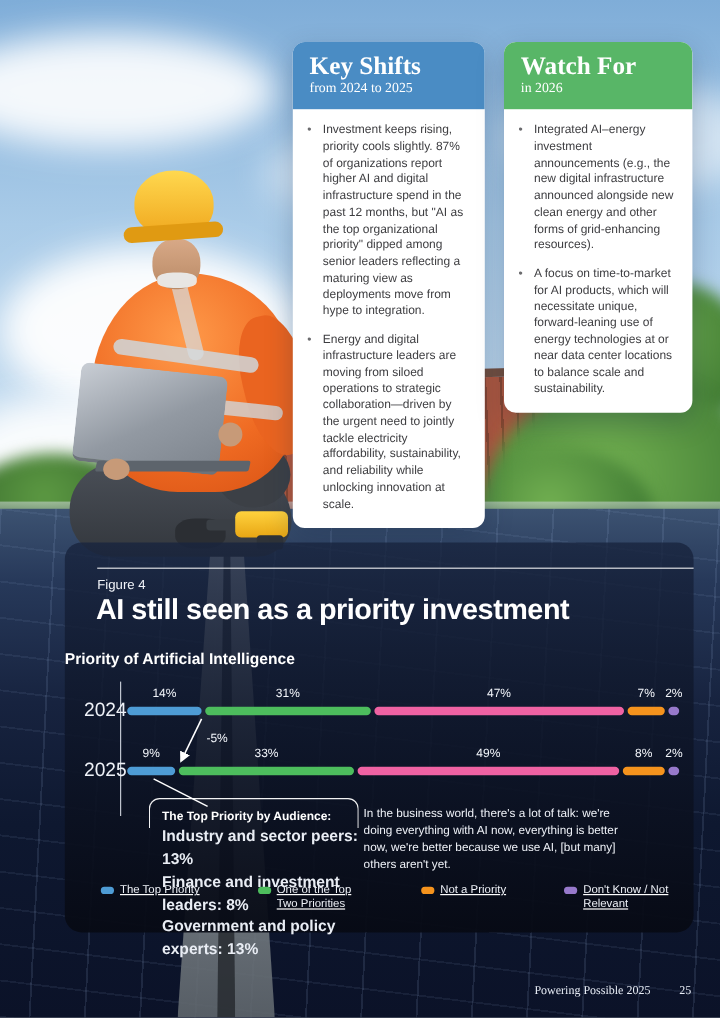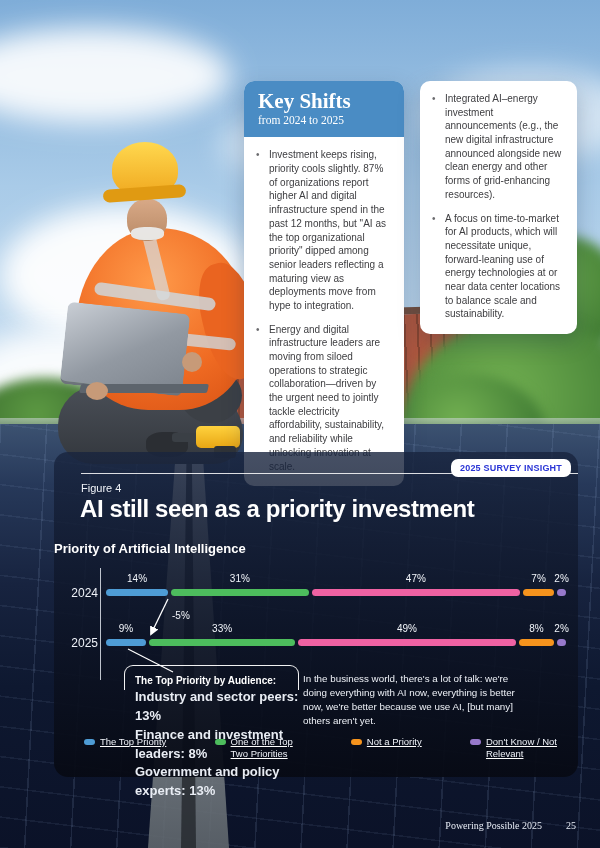--- a/index.html
+++ b/index.html
@@ -73,21 +73,21 @@
   .w-legs { left:58px; top:386px; width:185px; height:78px;
     background:linear-gradient(#4a4f57,#33373d); border-radius:40px 50px 30px 36px; }
   .w-knee { left:180px; top:368px; width:62px; height:55px; background:#3c4046; border-radius:50%; }
   .w-boot { left:146px; top:432px; width:42px; height:25px; background:#2b2e33; border-radius:40%; }
   .w-drill-chuck { left:172px; top:433px; width:26px; height:9px; background:#3a3f45; border-radius:3px; }
   .w-drill-body { left:196px; top:426px; width:44px; height:22px;
     background:linear-gradient(#ffd23e,#e8a614); border-radius:5px; }
   .w-drill-batt { left:214px; top:446px; width:22px; height:12px; background:#2f3338; border-radius:3px; }
   
   .card { position:absolute; border-radius:10px; background:#fff; overflow:hidden;
-    box-shadow:0 8px 22px rgba(20,40,70,.25); z-index:5;margin-top:46px; }
+    box-shadow:0 8px 22px rgba(20,40,70,.25); z-index:5; }
   .card-keyshifts { left:244px; top:35px; width:160px; }
   .card-watchfor  { left:420px; top:35px; width:157px; }
   .card-head { padding:10px 14px 11px; color:#fff; }
   .card-keyshifts .card-head { background:#4a8cc4; }
   .card-watchfor  .card-head { background:#58b667; }
   .card-title { font-family:"Liberation Serif", serif; font-weight:bold; font-size:21px; line-height:1.02; }
   .card-sub   { font-family:"Liberation Serif", serif; font-size:11.5px; margin-top:2px; }
   .card-body { padding:11px 12px 13px 12px; display:flex; flex-direction:column; gap:10px; }
   .bullet { display:grid; grid-template-columns:8px 1fr; gap:5px;
     font-size:10px; line-height:1.37; color:#3d3d40; }
@@ -104,21 +104,21 @@
   .ctitle { position:absolute; left:0; right:0; top:89px; font-size:13px; font-weight:bold; }
   .chart { position:absolute; left:16px; right:12px; top:120px; height:115px; }
   .axis { position:absolute; left:30px; top:-4px; width:1px; height:112px; background:rgba(235,240,248,.8); }
   .crow { position:relative; display:flex; gap:3px; margin-left:36px; height:7px; }
   .crow-0 { margin-top:17px; }
   .crow-1 { margin-top:43px; }
   .seg { position:relative; border-radius:3.5px; flex-basis:0; min-width:4px; }
   .seglab { position:absolute; top:-16px; left:50%; transform:translateX(-50%);
     font-size:10px; color:#f2f5fa; white-space:nowrap; }
   .ylab { position:absolute; left:-36px; width:28px; top:50%; transform:translateY(-50%);
-    text-align:right; font-size:12px; color:#eef1f7; }
+    text-align:right; font-size:16px; color:#eef1f7; }
   .annot-svg { position:absolute; left:0; top:0; overflow:visible; pointer-events:none; }
   .minus5 { position:absolute; left:102px; top:38px; font-size:10px; color:#f2f5fa; }
   .bottomrow { position:absolute; left:16px; right:10px; top:220px;
     display:flex; justify-content:center; align-items:flex-start; }
   .audbox { position:relative; margin-left:32px; width:168px; padding-top:1px; }
   .audbracket { position:absolute; left:-11px; right:4px; top:-7px; height:25px;
     border:1px solid rgba(255,255,255,.95); border-bottom:none; border-radius:9px 9px 0 0; }
   .audtitle { font-size:10px; font-weight:bold; line-height:1.5; }
   .audline { font-size:13px; line-height:1.45; color:#e9edf4;font-weight:bold; }
   .quote-wrap { width:226px; margin-right:6px; }
@@ -185,35 +185,38 @@
         <span>Investment keeps rising, priority cools slightly. 87% of organizations report higher AI and digital infrastructure spend in the past 12 months, but "AI as the top organizational priority" dipped among senior leaders reflecting a maturing view as deployments move from hype to integration.</span>
       </div>
       <div class="bullet">
         <span class="bdot">•</span>
         <span>Energy and digital infrastructure leaders are moving from siloed operations to strategic collaboration—driven by the urgent need to jointly tackle electricity affordability, sustainability, and reliability while unlocking innovation at scale.</span>
       </div>
     </div>
 </div>
 
 <div class="card card-watchfor">
+  <div class="card-head">
+    <div class="card-title">Watch For</div>
+    <div class="card-sub">in 2026</div>
+  </div>
   <div class="card-body" id="watchfor-body">
       <div class="bullet">
         <span class="bdot">•</span>
         <span>Integrated AI–energy investment announcements (e.g., the new digital infrastructure announced alongside new clean energy and other forms of grid-enhancing resources).</span>
       </div>
       <div class="bullet">
         <span class="bdot">•</span>
         <span>A focus on time-to-market for AI products, which will necessitate unique, forward-leaning use of energy technologies at or near data center locations to balance scale and sustainability.</span>
       </div>
     </div>
 </div>
 
 <div class="insight">
   <div class="hr"></div>
-  <div class="badge">2025 SURVEY INSIGHT</div>
   <div class="fig">Figure 4</div>
   <div class="ptitle">AI still seen as a priority investment</div>
   <div class="ctitle">Priority of Artificial Intelligence</div>
 
   <div class="chart" id="chart">
     <div class="axis"></div>
     <svg class="annot-svg" width="480" height="115">
       <defs>
         <marker id="ah" viewBox="0 0 10 10" refX="8" refY="5" markerWidth="7" markerHeight="7" orient="auto-start-reverse">
           <path d="M0,0 L10,5 L0,10 z" fill="#ffffff"></path>

